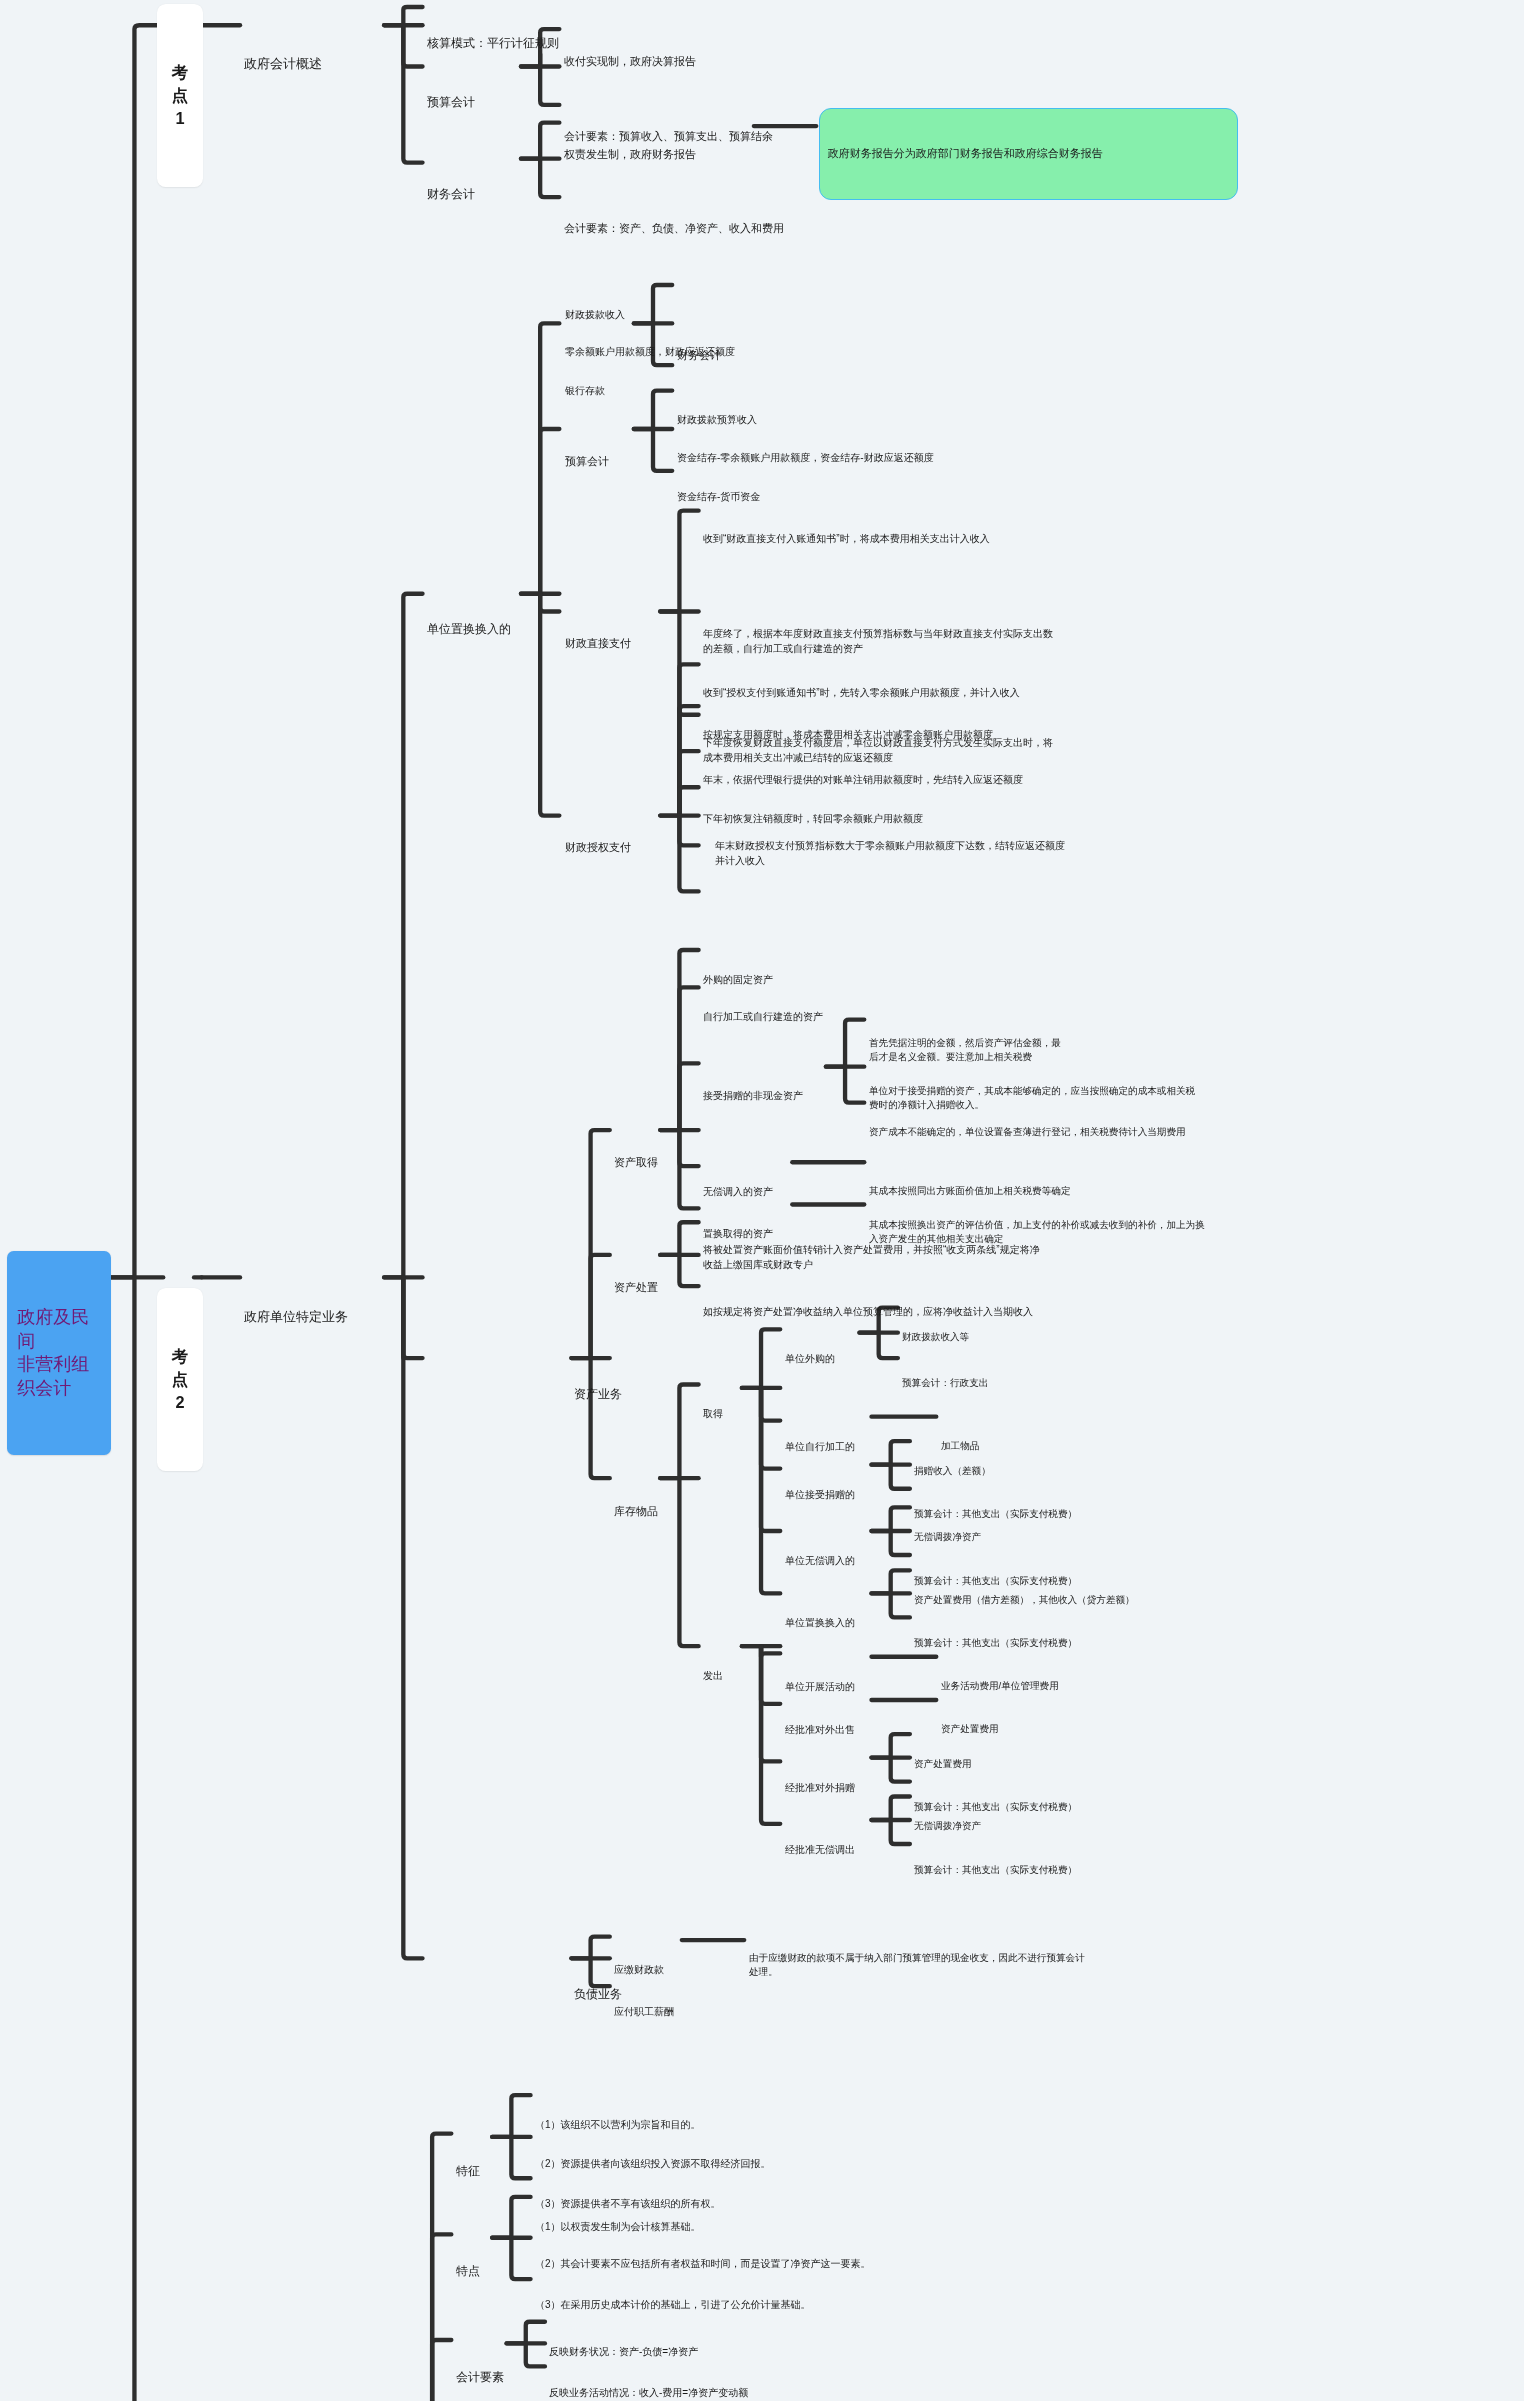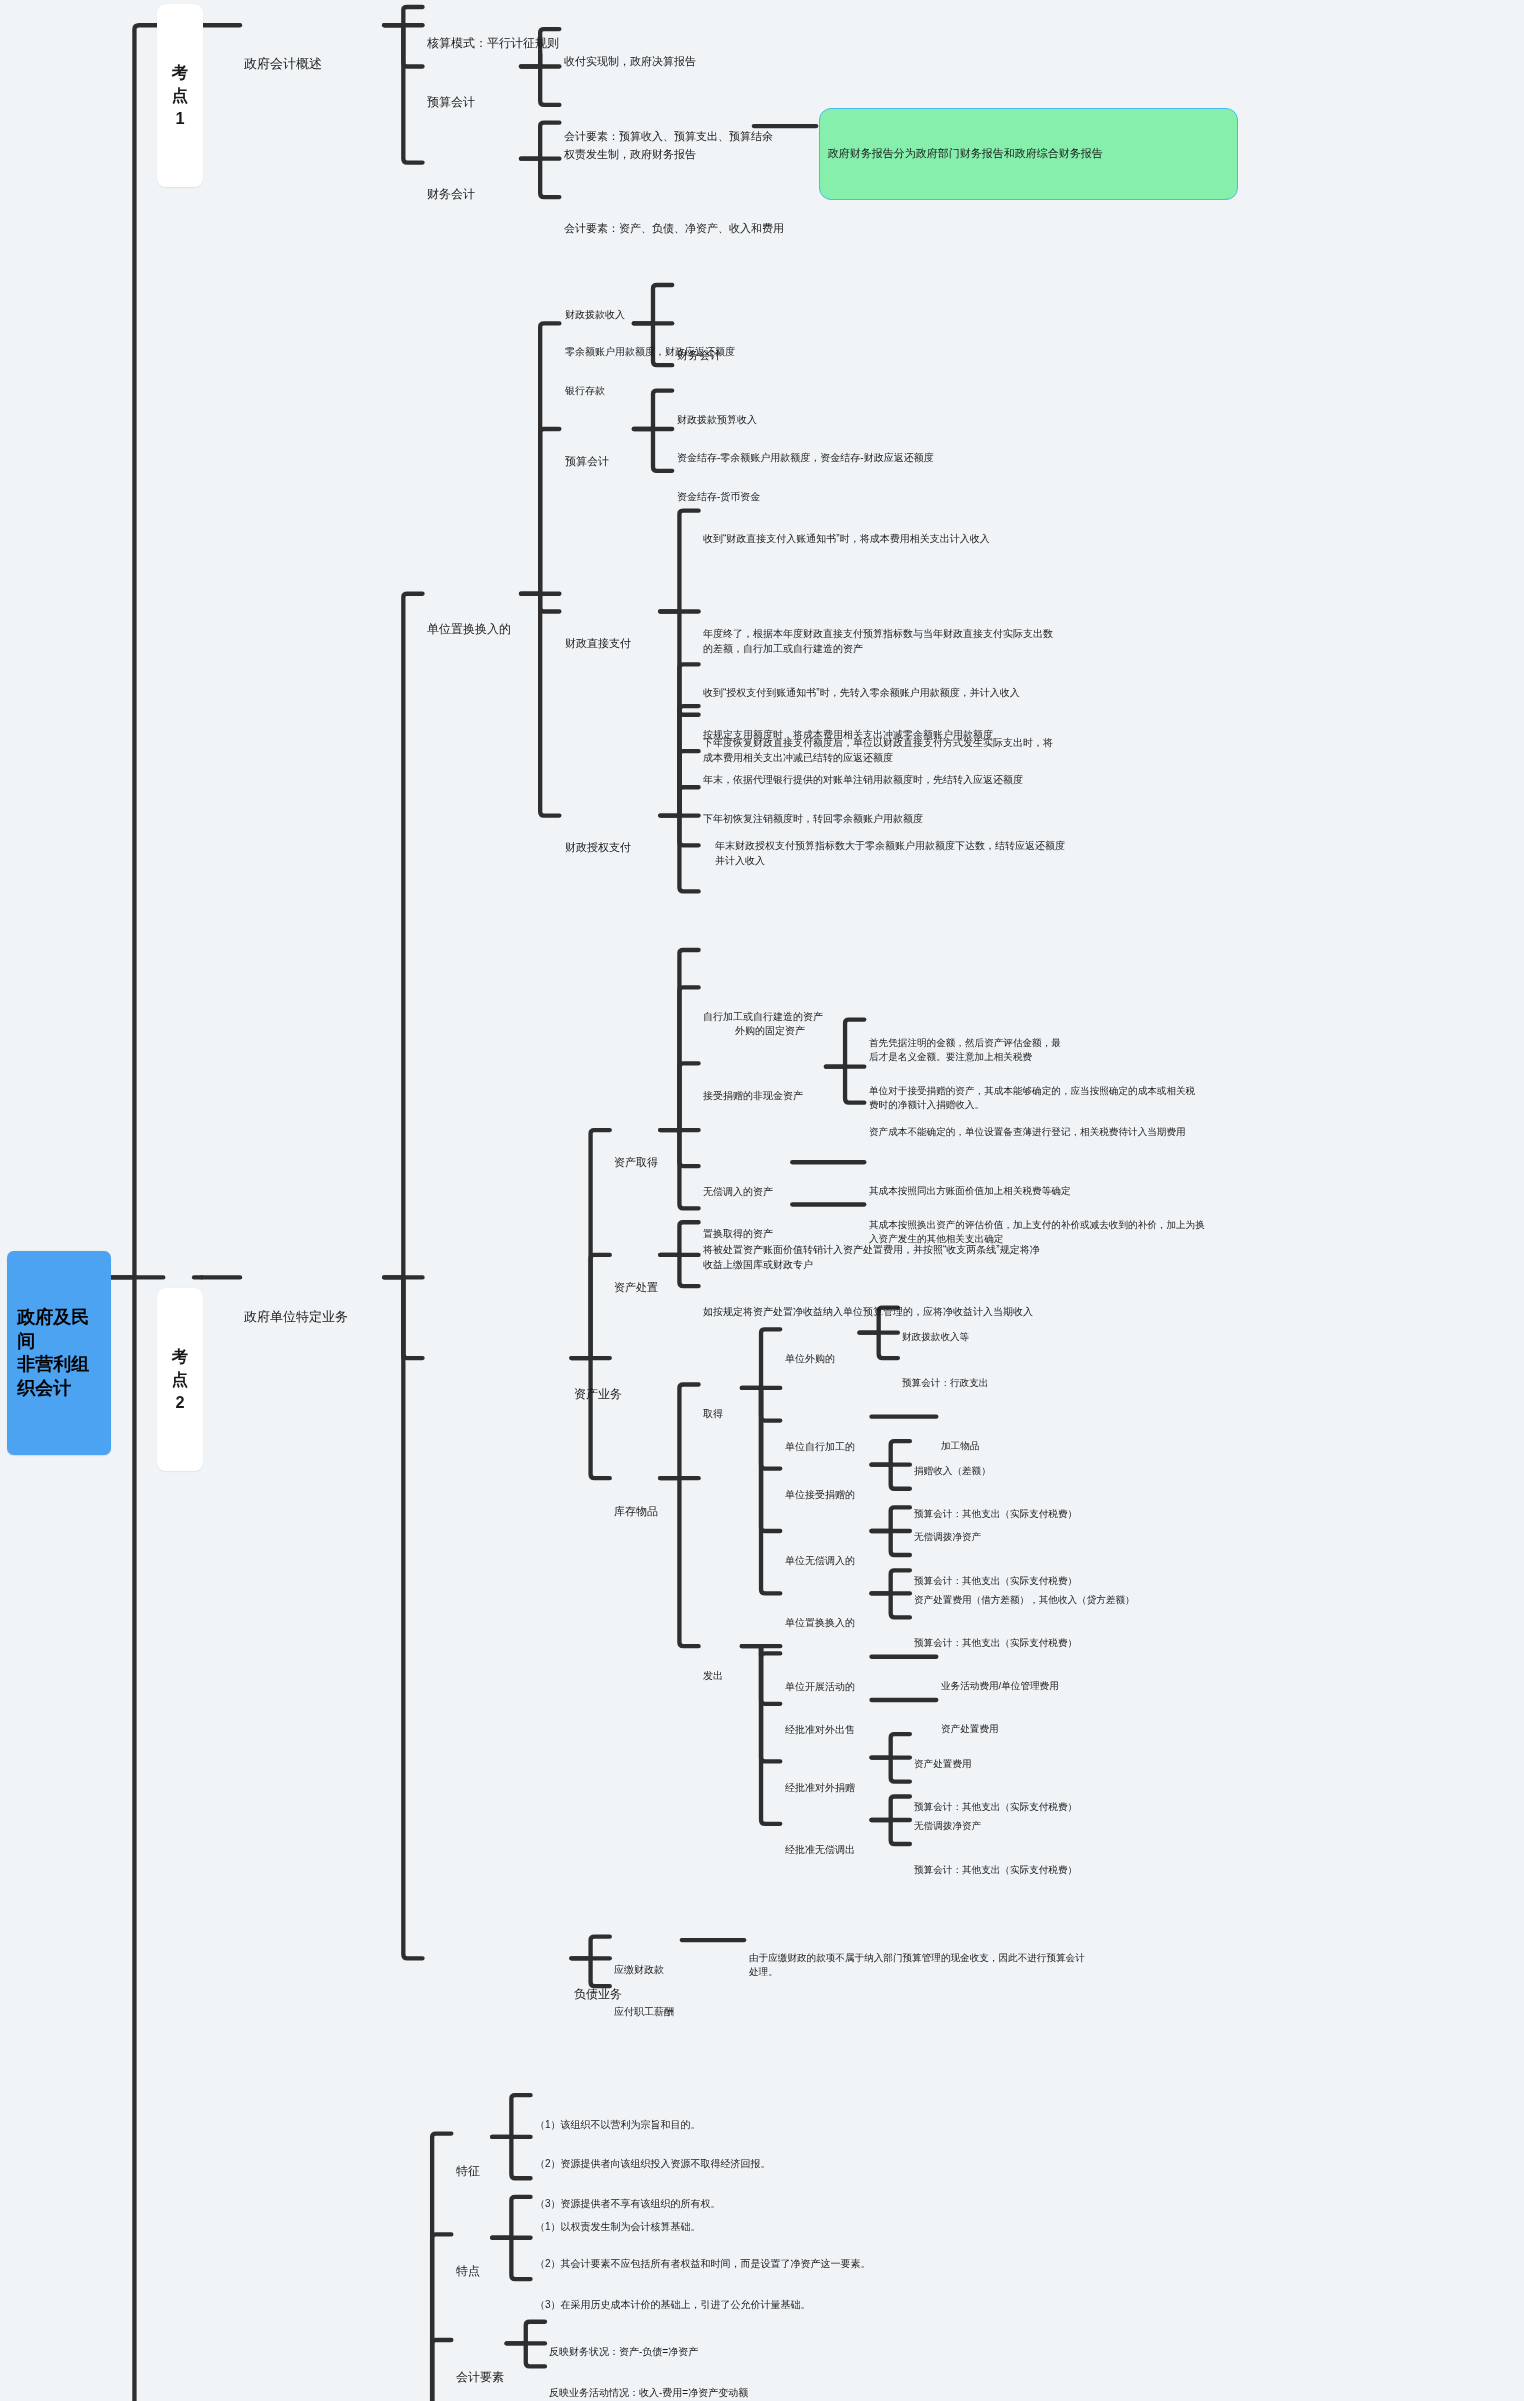--- a/index.html
+++ b/index.html
@@ -19,24 +19,24 @@
     position:absolute;
     color:#1a1a1a;
     line-height:1.42;
     white-space:pre-wrap;
   }
   .node .txt { display:block; }
 
   
   .root {
     background:#4ba3f2;
-    color:#000000;
+    color:#701a75;
     border-radius:6.7px;
     font-size:18px;
-    font-weight:bold;
+    font-weight:normal;
     padding:8.6px 10.6px;
     text-align:left;
     line-height:1.30;
     box-shadow:0 0.5px 1.4px rgba(0,0,0,.10);
   }
   
   .kaodian {
     background:#ffffff;
     border-radius:8.6px;
     font-size:16.3px;
@@ -383,21 +383,21 @@
     <span class="txt">年末财政授权支付预算指标数大于零余额账户用款额度下达数，结转应返还额度
 并计入收入</span>
   </div>
 
   <div class="node l3" style="left:574px; top:1352px;">
     <span class="txt">资产业务</span>
   </div>
   <div class="node l4" style="left:614px; top:1124px;">
     <span class="txt">资产取得</span>
   </div>
-  <div class="node l5" style="left:703px; top:996px;margin-left:32px;">
+  <div class="node l5" style="left:703px; top:945px;">
     <span class="txt">外购的固定资产</span>
   </div>
   <div class="node l5" style="left:703px; top:982px;">
     <span class="txt">自行加工或自行建造的资产</span>
   </div>
   <div class="node l5" style="left:703px; top:1061px;">
     <span class="txt">接受捐赠的非现金资产</span>
   </div>
   <div class="node l6" style="left:869px; top:1009px; width:432px;">
     <span class="txt">首先凭据注明的金额，然后资产评估金额，最

